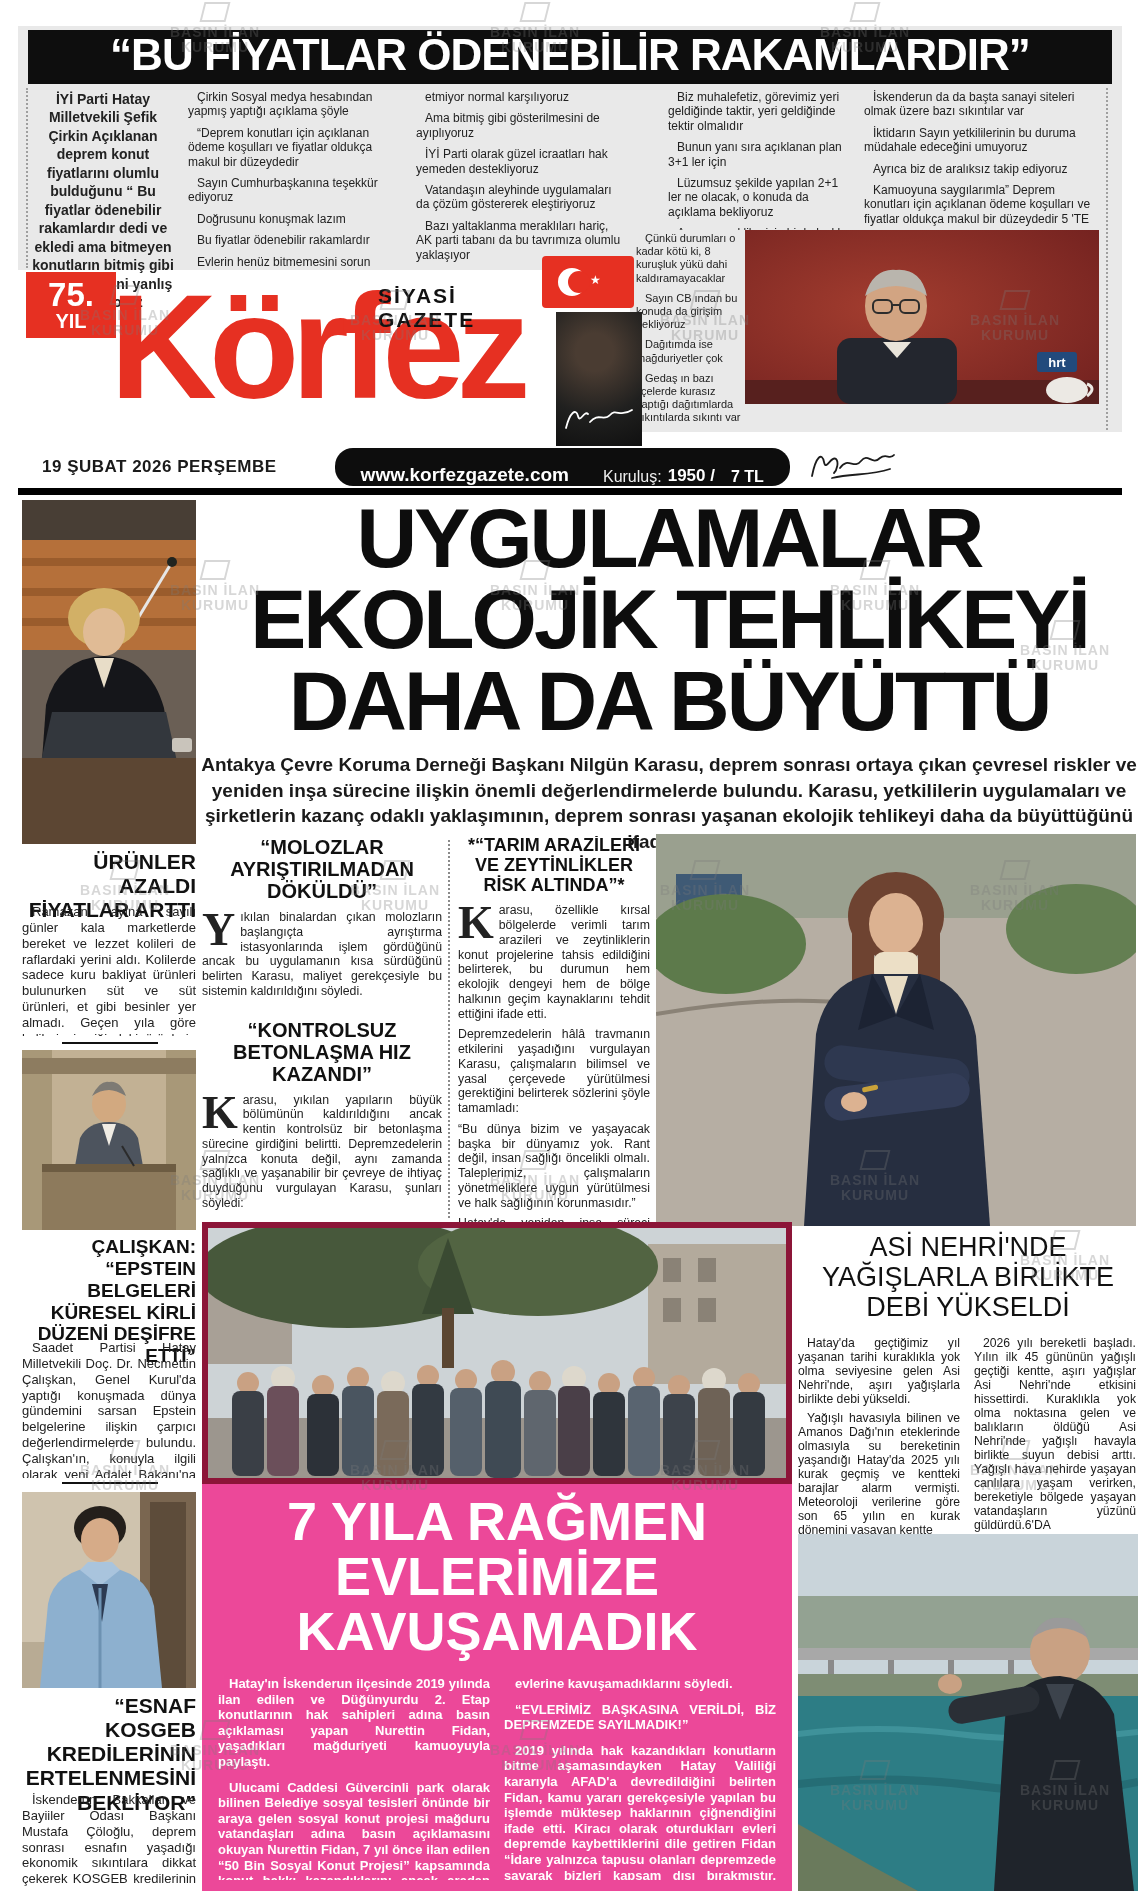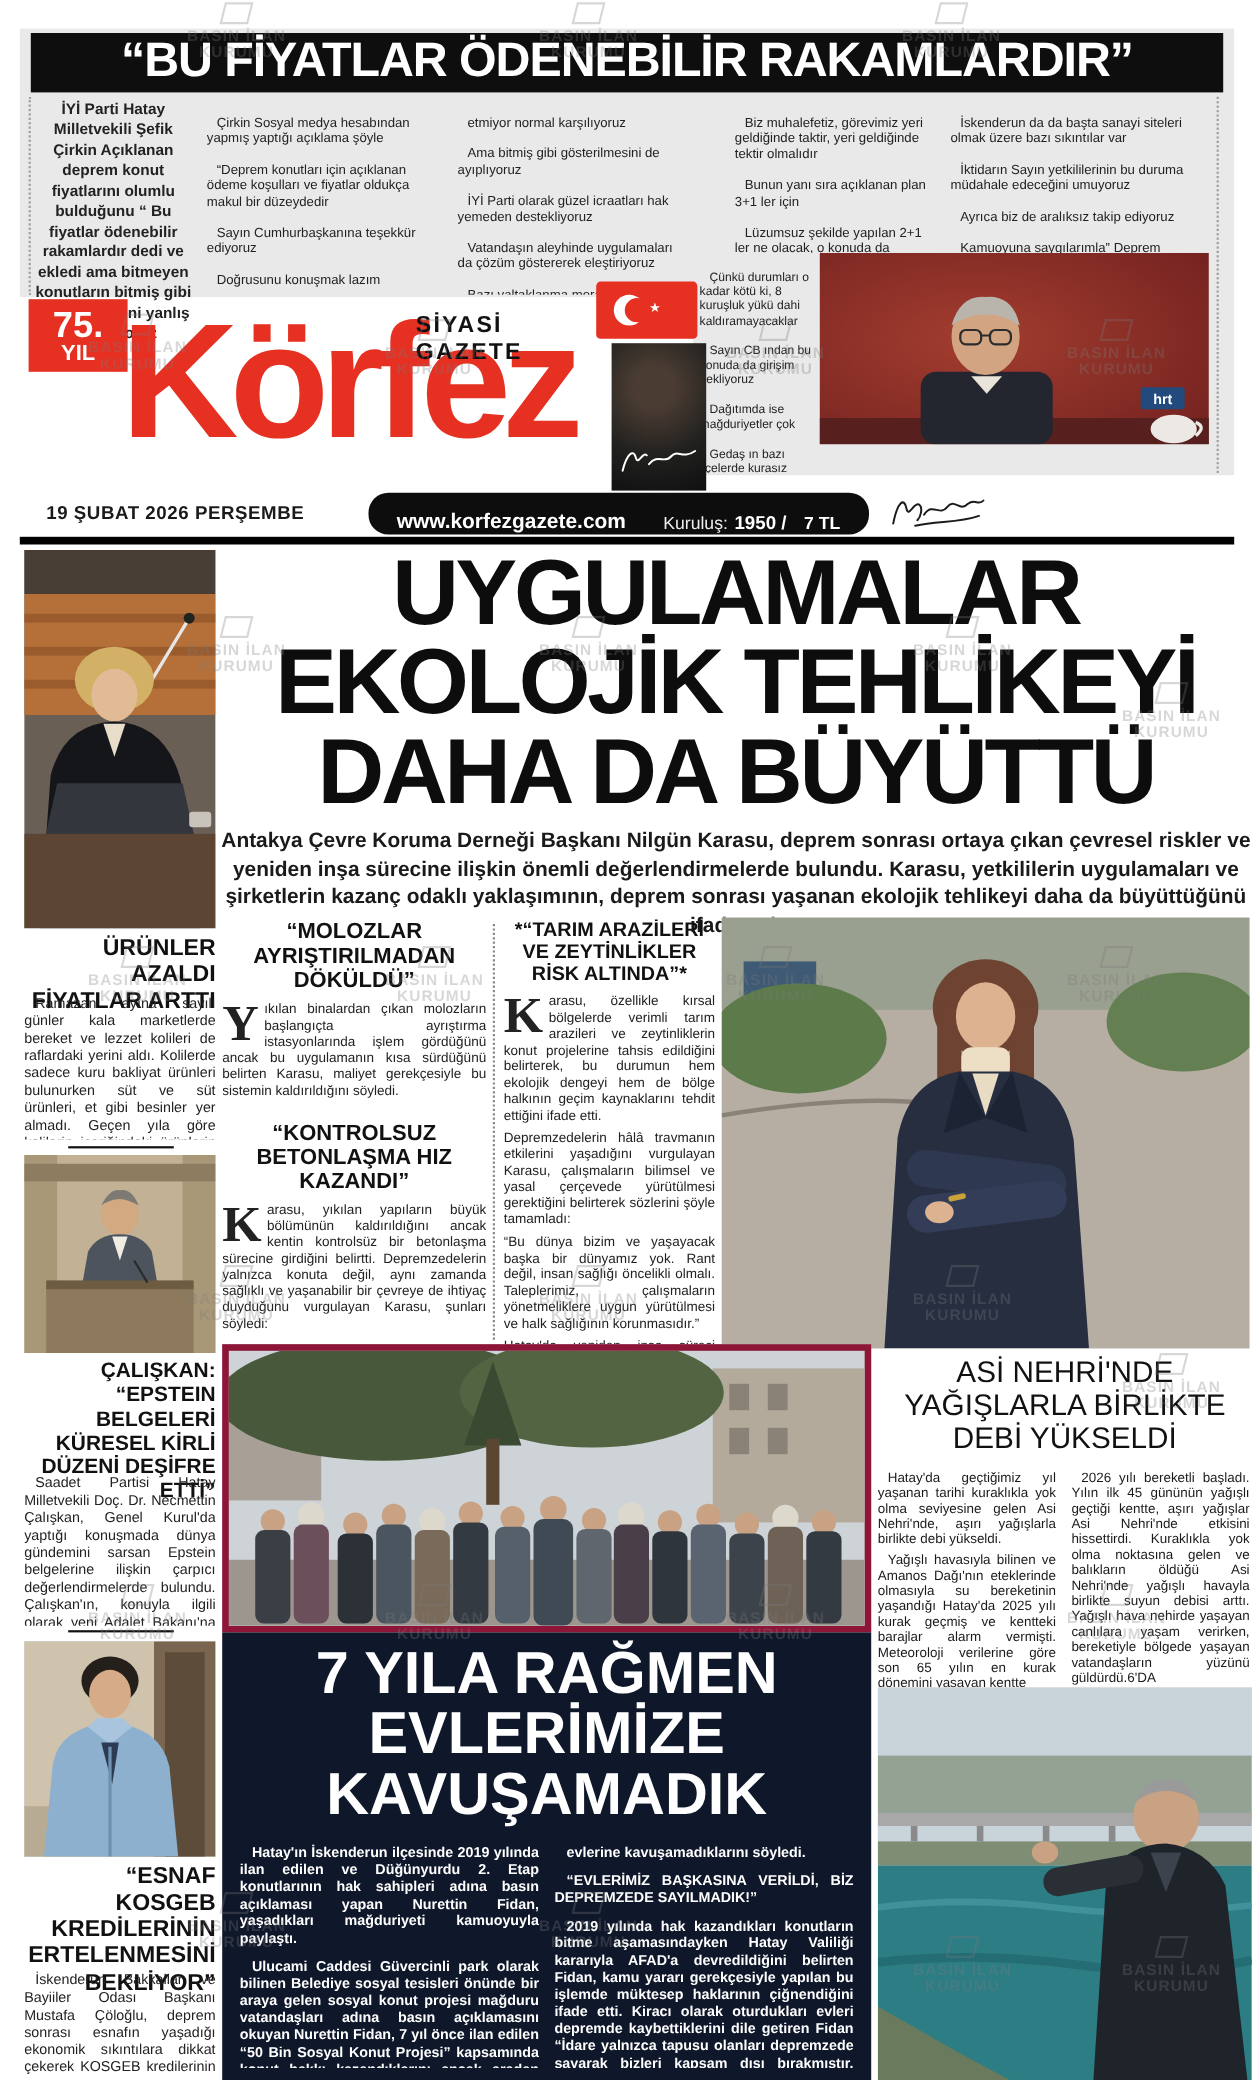--- a/index.html
+++ b/index.html
@@ -12,21 +12,21 @@
 
   
   #top-region{left:18px;top:26px;width:1104px;height:469px;background:#fff}
   #gray1{left:0;top:0;width:1104px;height:244px;background:#e9e9e9}
   #gray2{left:612px;top:244px;width:492px;height:162px;background:#e9e9e9}
   #top-banner{left:10px;top:4px;width:1084px;height:54px;background:#0e0e0e;
               display:flex;align-items:flex-start;justify-content:center}
   #top-banner .t{color:#fff;font-size:44px;font-weight:900;letter-spacing:-1px;white-space:nowrap}
   .dotl{border-left:2px dotted #9f9f9f}
   .tr-col{font-size:12px;line-height:1.2;color:#222;overflow:hidden;text-align:left}
-  .tr-col p{margin:14px 0 7px;text-indent:9px}
+  .tr-col p{margin:0 0 7px;text-indent:9px}
   #tr-col1{left:12px;top:64px;width:146px;font-size:14px;line-height:1.32;font-weight:800;
            text-align:center;height:230px}
   #tr-col2{left:170px;top:64px;width:202px;height:178px}
   #tr-col3{left:398px;top:64px;width:206px;height:178px}
   #tr-col4a{left:650px;top:64px;width:176px;height:140px}
   #tr-col4b{left:618px;top:206px;width:106px;height:198px;font-size:11px}
   #tr-col5{left:846px;top:64px;width:232px;height:140px}
   #photo-tv{left:727px;top:204px;width:354px;height:174px}
 
   
@@ -83,21 +83,21 @@
   .dc{float:left;font-family:"Liberation Serif",serif;font-size:46px;line-height:36px;
       font-weight:700;padding:2px 5px 0 0}
   #colA{left:202px;top:836px;width:240px;height:390px;overflow:hidden}
   #colA .sechead.second{margin-top:20px}
   #colB{left:458px;top:836px;width:192px;height:388px;overflow:hidden}
   #colAB-div{left:448px;top:840px;height:378px;border-left:2px dotted #8a8a8a}
   #photo-woman{left:656px;top:834px;width:480px;height:392px}
 
   
   #photo-crowd{left:202px;top:1222px;width:590px;height:262px;border:6px solid #8c1538}
-  #housing-box{left:202px;top:1484px;width:590px;height:407px;background:#0f172a;color:#fff}
+  #housing-box{left:202px;top:1484px;width:590px;height:407px;background:#ec4899;color:#fff}
   #housing-head{position:absolute;left:0;top:10px;width:100%;text-align:center}
   #housing-head span{display:block;font-size:54px;font-weight:900;line-height:1.02;letter-spacing:0}
   .hcol{position:absolute;top:192px;font-size:13px;font-weight:700;line-height:1.2;
         text-align:justify;height:204px;overflow:hidden}
   .hcol p{margin:0 0 10px;text-indent:11px}
   #hcol1{left:16px;width:272px}
   #hcol2{left:302px;width:272px}
 
   
   #asi{left:798px;top:1232px;width:340px}

